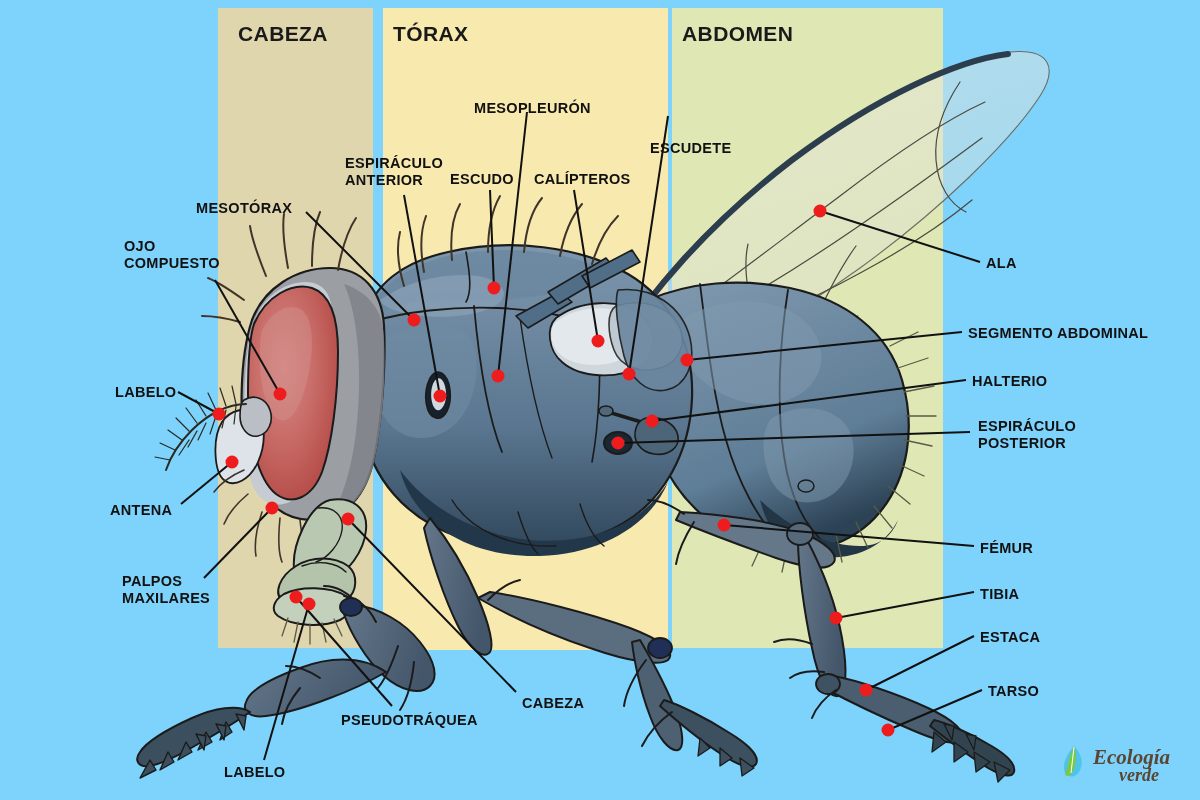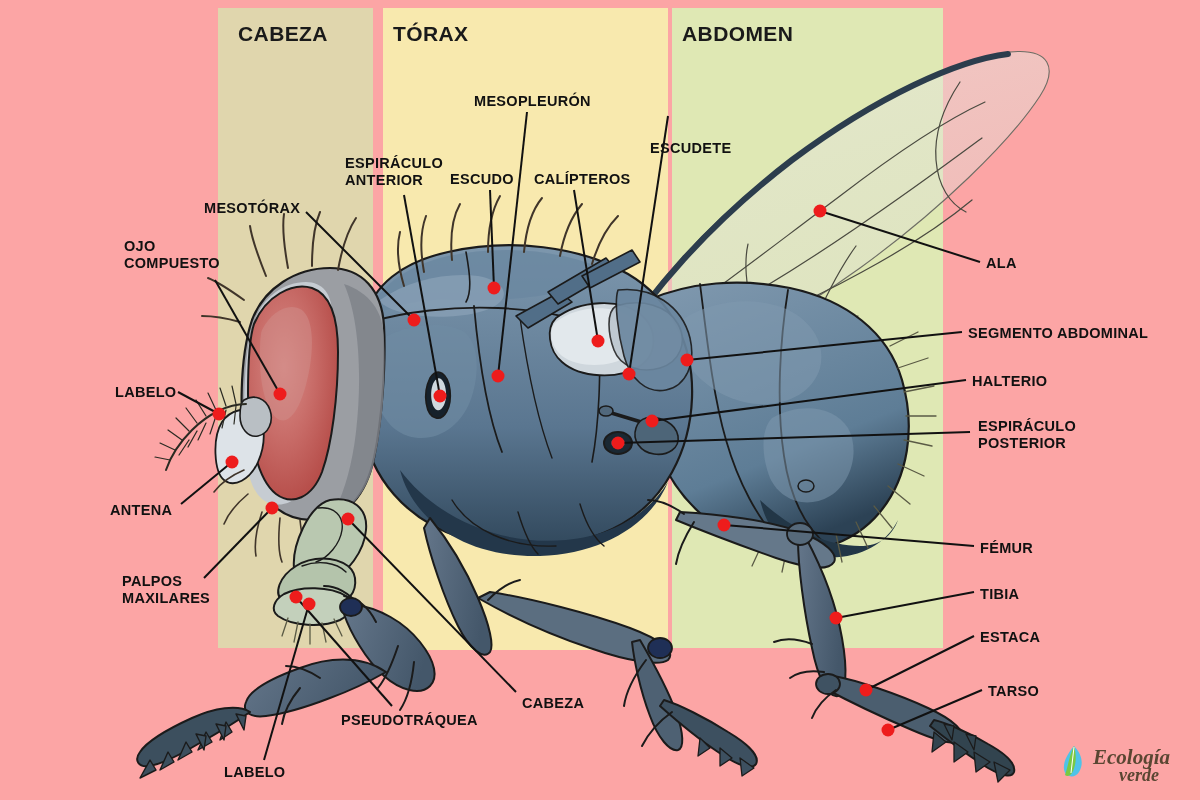--- a/index.html
+++ b/index.html
@@ -1,17 +1,17 @@
 <!DOCTYPE html>
 <html><head>
 <meta charset="utf-8">
 <style>
   html,body{margin:0;padding:0;background:#fff;}
   body{width:1200px;height:800px;font-family:"Liberation Sans",sans-serif;overflow:hidden;}
-  #stage{position:relative;width:1200px;height:800px;background:#fca5a5;}
+  #stage{position:relative;width:1200px;height:800px;background:#7dd3fc;}
   .band{position:absolute;top:8px;}
   .band-label{position:absolute;font-size:21px;font-weight:700;color:#1a1a1a;letter-spacing:.4px;}
   .lbl{position:absolute;font-size:14.5px;font-weight:700;color:#111;letter-spacing:.3px;line-height:1.18;white-space:pre;}
   svg.art{position:absolute;left:0;top:0;width:1200px;height:800px;}
   .logo{position:absolute;left:1060px;top:742px;width:130px;height:46px;}
   .logo-txt1{font-family:"Liberation Serif",serif;font-style:italic;font-weight:700;font-size:21px;fill:#5a4632;}
   .logo-txt2{font-family:"Liberation Serif",serif;font-style:italic;font-weight:700;font-size:18px;fill:#5a4632;}
 </style>
 </head>
 <body>
@@ -374,31 +374,31 @@
       <polyline points="982,690 888,730" fill="none" stroke="#111" stroke-width="2"></polyline>
       <circle cx="888" cy="730" r="6.5" fill="#ee1c1c"></circle>
       <polyline points="516,692 348,519" fill="none" stroke="#111" stroke-width="2"></polyline>
       <circle cx="348" cy="519" r="6.5" fill="#ee1c1c"></circle>
       <polyline points="392,706 296,597" fill="none" stroke="#111" stroke-width="2"></polyline>
       <circle cx="296" cy="597" r="6.5" fill="#ee1c1c"></circle>
       <polyline points="264,760 309,604" fill="none" stroke="#111" stroke-width="2"></polyline>
       <circle cx="309" cy="604" r="6.5" fill="#ee1c1c"></circle>
     </svg>
   <div id="labels-layer">
-      <div class="lbl" style="left: 204px; top: 200px; text-align: right;">MESOTÓRAX</div>
+      <div class="lbl" style="left: 196px; top: 200px; text-align: right;">MESOTÓRAX</div>
       <div class="lbl" style="left: 124px; top: 238px;">OJO
 COMPUESTO</div>
       <div class="lbl" style="left: 115px; top: 384px;">LABELO</div>
       <div class="lbl" style="left: 110px; top: 502px;">ANTENA</div>
       <div class="lbl" style="left: 122px; top: 573px;">PALPOS
 MAXILARES</div>
       <div class="lbl" style="left: 345px; top: 155px;">ESPIRÁCULO
 ANTERIOR</div>
       <div class="lbl" style="left: 450px; top: 171px;">ESCUDO</div>
-      <div class="lbl" style="left: 474px; top: 93px;">MESOPLEURÓN</div>
+      <div class="lbl" style="left: 474px; top: 100px;">MESOPLEURÓN</div>
       <div class="lbl" style="left: 534px; top: 171px;">CALÍPTEROS</div>
       <div class="lbl" style="left: 650px; top: 96px; margin-top: 44px;">ESCUDETE</div>
       <div class="lbl" style="left: 986px; top: 255px;">ALA</div>
       <div class="lbl" style="left: 968px; top: 325px;">SEGMENTO ABDOMINAL</div>
       <div class="lbl" style="left: 972px; top: 373px;">HALTERIO</div>
       <div class="lbl" style="left: 978px; top: 418px;">ESPIRÁCULO
 POSTERIOR</div>
       <div class="lbl" style="left: 980px; top: 540px;">FÉMUR</div>
       <div class="lbl" style="left: 980px; top: 586px;">TIBIA</div>
       <div class="lbl" style="left: 980px; top: 629px;">ESTACA</div>

